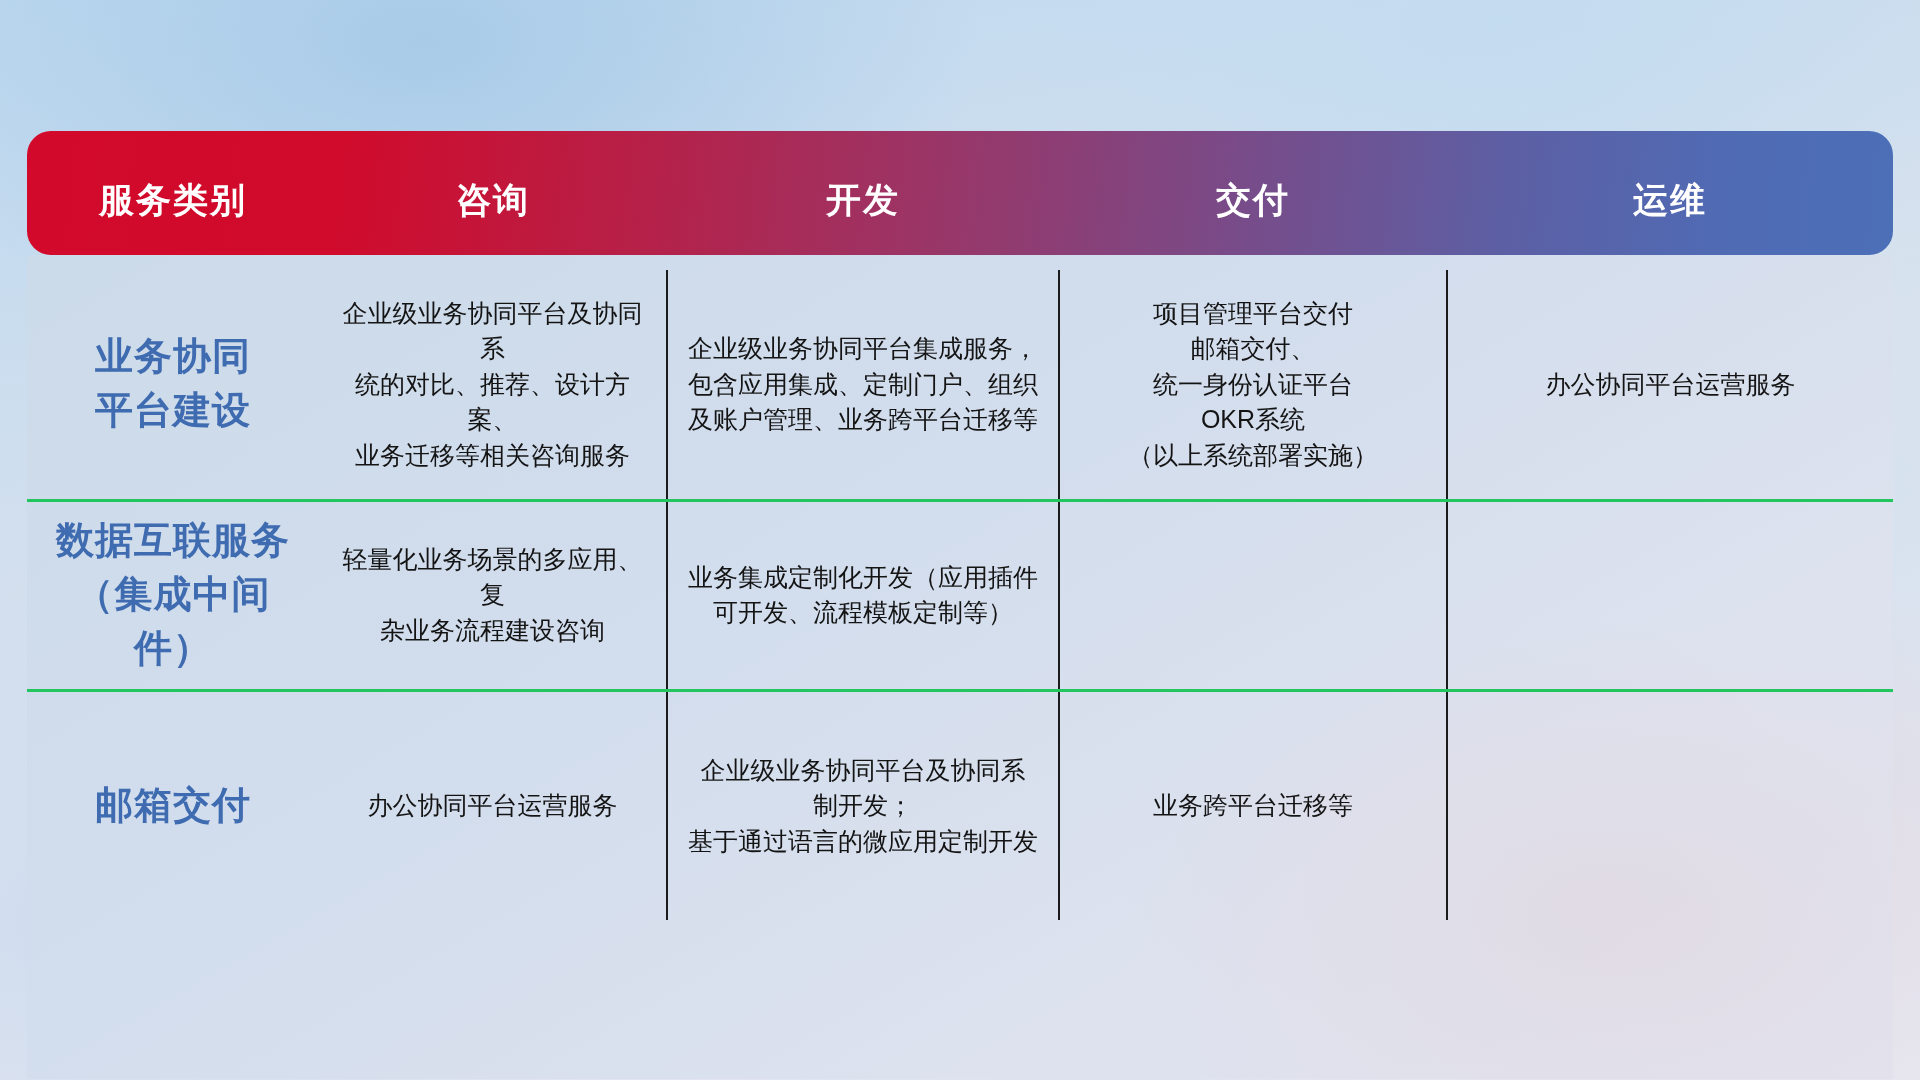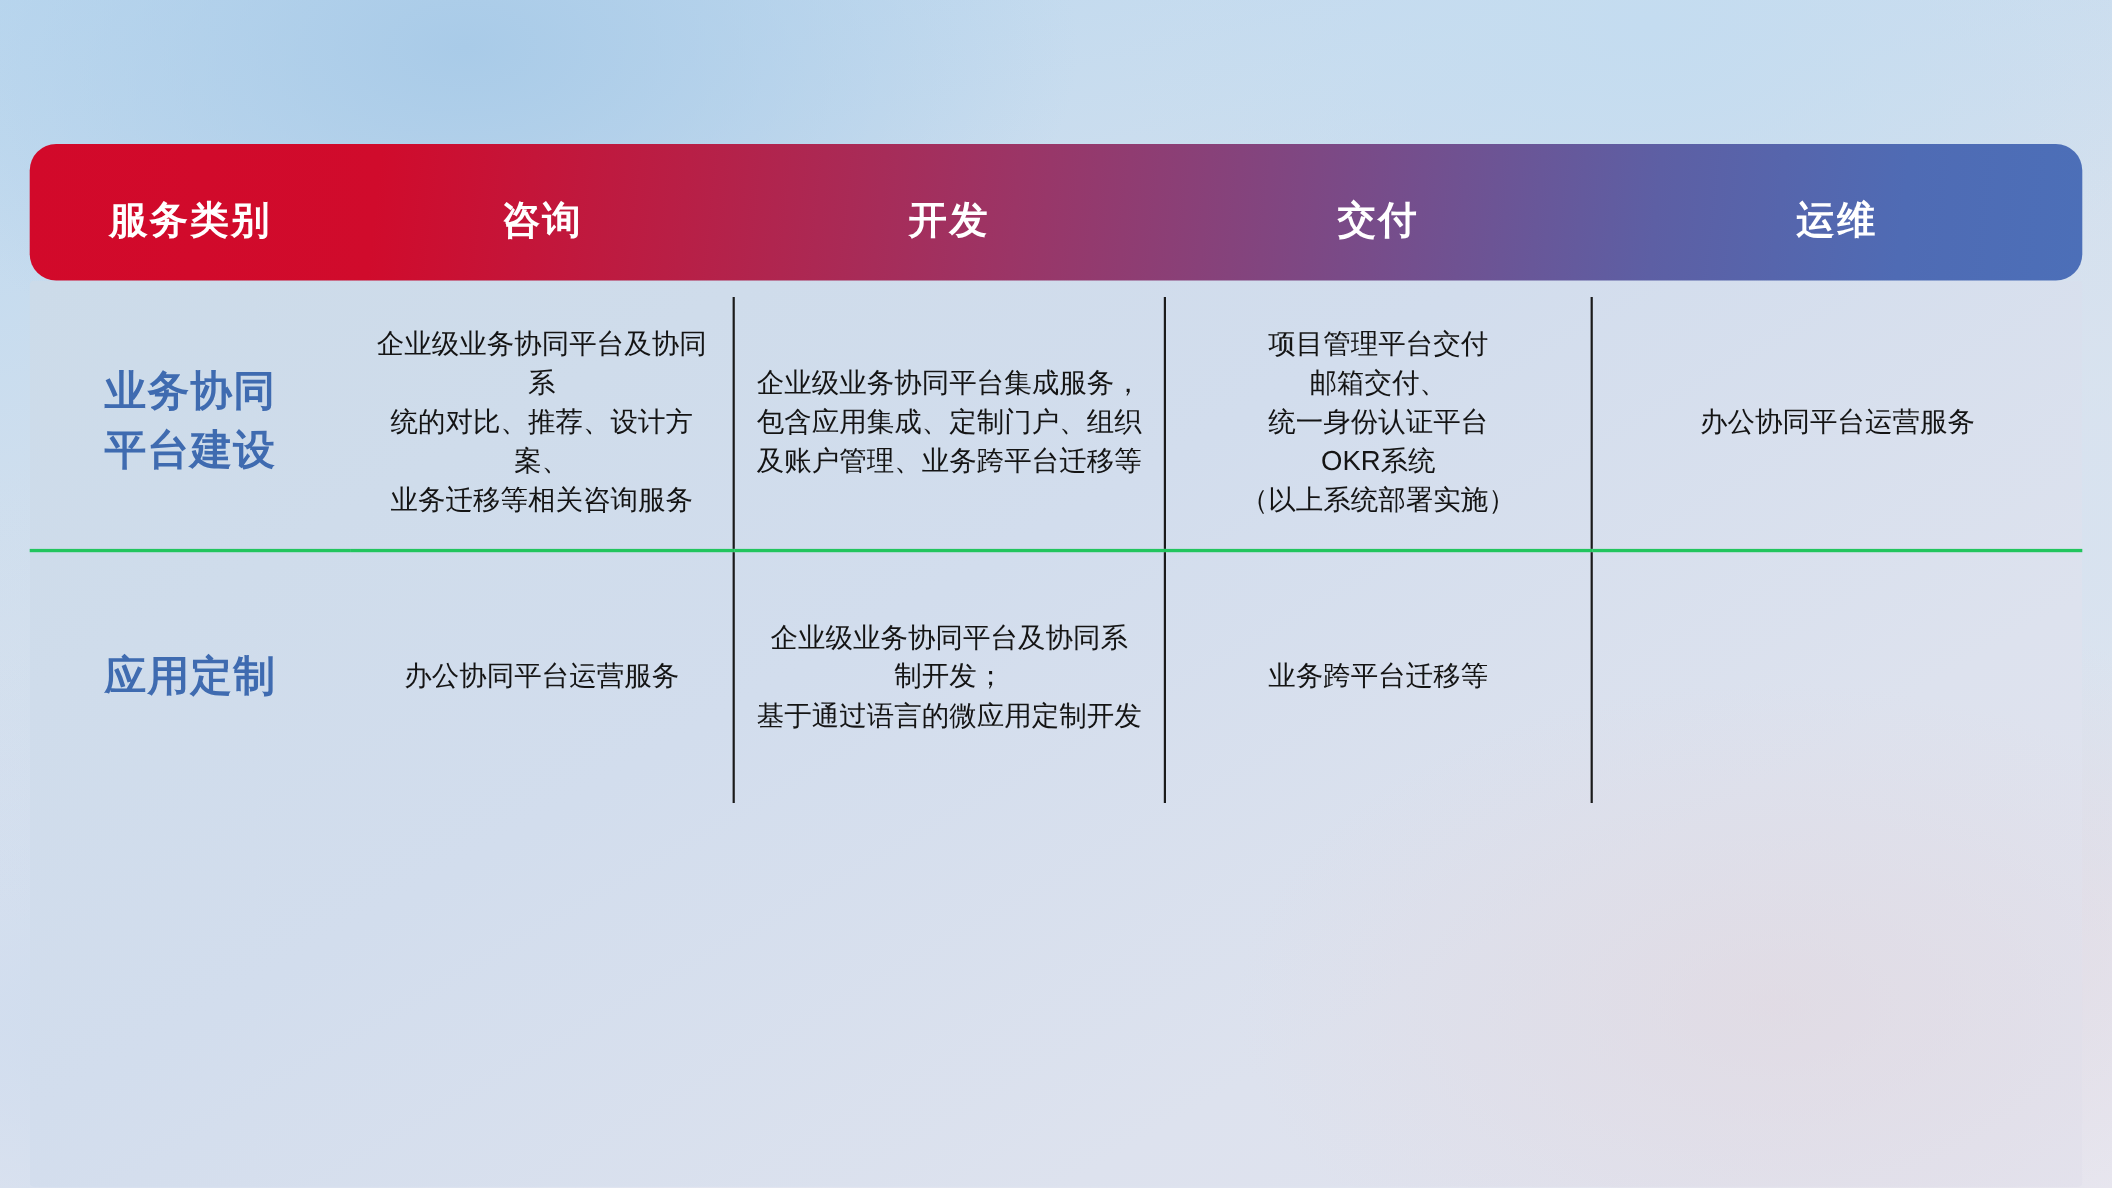--- a/index.html
+++ b/index.html
@@ -191,24 +191,44 @@
 邮箱交付、
 统一身份认证平台
 OKR系统
 （以上系统部署实施）</div>
         </td>
         <td>
           <div class="cell-text">办公协同平台运营服务</div>
         </td>
       </tr>
 
+      <tr class="row-2">
+        <td class="cat-cell">
+          <div class="cell-text">数据互联服务
+（集成中间件）</div>
+        </td>
+        <td>
+          <div class="cell-text">轻量化业务场景的多应用、复
+杂业务流程建设咨询</div>
+        </td>
+        <td>
+          <div class="cell-text">业务集成定制化开发（应用插件
+可开发、流程模板定制等）</div>
+        </td>
+        <td>
+          <div class="cell-text"></div>
+        </td>
+        <td>
+          <div class="cell-text"></div>
+        </td>
+      </tr>
 
       <tr class="row-3">
         <td class="cat-cell">
-          <div class="cell-text">应用定制</div>
+          <div class="cell-text">邮箱交付</div>
         </td>
         <td>
           <div class="cell-text">办公协同平台运营服务</div>
         </td>
         <td>
           <div class="cell-text">企业级业务协同平台及协同系
 制开发；
 基于通过语言的微应用定制开发</div>
         </td>
         <td>

